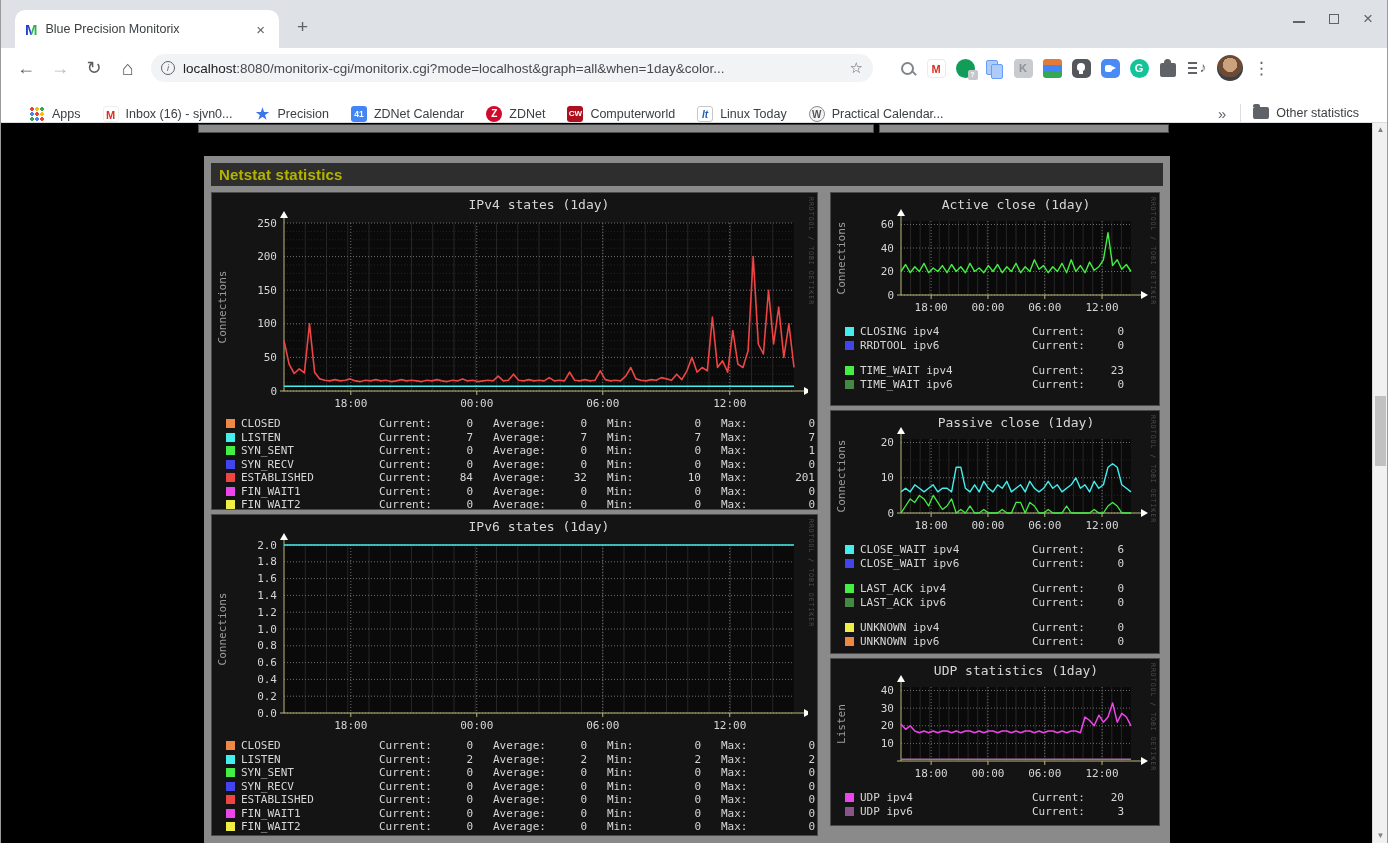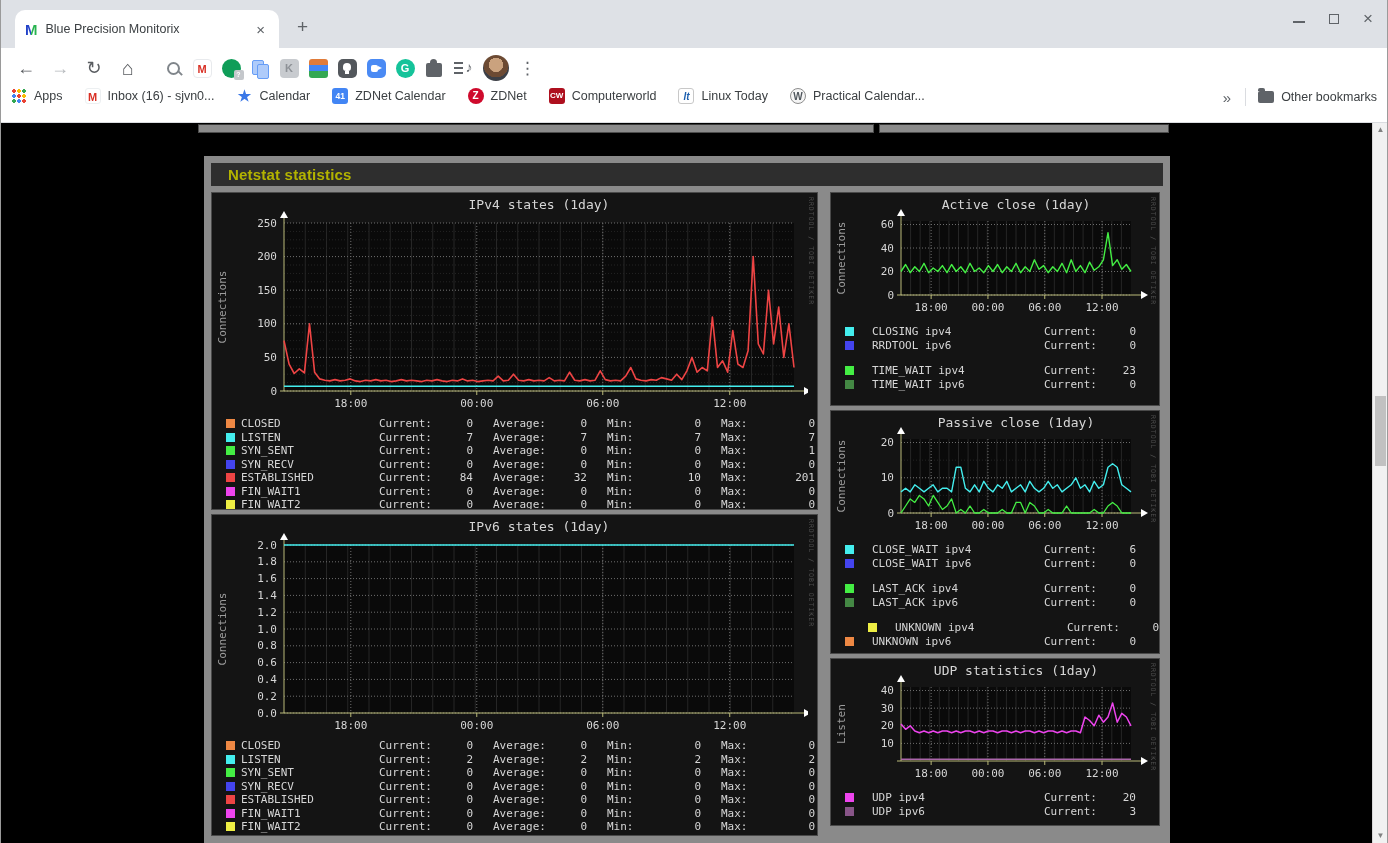--- a/index.html
+++ b/index.html
@@ -62,21 +62,21 @@
   .xi-gram{ background:#15c39a; border-radius:50%; color:#fff; }
   .xi-puzzle{ background:#5f6368; border-radius:2px; position:relative; margin-top:3px; width:16px; height:14px;}
   .xi-puzzle::before{content:""; position:absolute; left:4px; top:-4px; width:7px; height:7px; background:#5f6368; border-radius:50%;}
   .xi-playlist{ border-radius:0; color:#5f6368; font-size:14px; line-height:17px;
                 background:linear-gradient(#5f6368 0 2px,transparent 2px 5px,#5f6368 5px 7px,transparent 7px 10px,#5f6368 10px 12px,transparent 12px) left/9px 12px no-repeat; text-align:right;}
   .avatar { width:26px; height:26px; border-radius:50%; margin-left:8px;
             background:radial-gradient(circle at 50% 38%, #caa27e 0 34%, #6c4a33 35% 60%, #3c3f46 61%); }
   .menu3 { color:#5f6368; font-size:17px; margin:0 4px 0 10px; }
   .menu3::before{content:"⋮";}
 
-  .bookmarks { height:35px; background:#fff; display:flex; align-items:flex-start; padding:0 10px;
+  .bookmarks { height:35px; background:#fff; display:flex; align-items:flex-end; padding:0 28px;
                border-bottom:1px solid #dadce0; }
   .bmi { display:flex; align-items:center; margin-right:22px; cursor:pointer; }
   .bml { font-size:12.5px; color:#3c4043; white-space:nowrap; }
   .ic { width:16px; height:16px; border-radius:3px; margin-right:7px; flex:none;
         font:700 9px/16px "Liberation Sans",sans-serif; text-align:center; }
   .ic-apps{ border-radius:0; background:
       radial-gradient(circle 1.8px at 3px 3px,#ea4335 95%,transparent),radial-gradient(circle 1.8px at 8px 3px,#fbbc04 95%,transparent),radial-gradient(circle 1.8px at 13px 3px,#34a853 95%,transparent),
       radial-gradient(circle 1.8px at 3px 8px,#4285f4 95%,transparent),radial-gradient(circle 1.8px at 8px 8px,#ea4335 95%,transparent),radial-gradient(circle 1.8px at 13px 8px,#fbbc04 95%,transparent),
       radial-gradient(circle 1.8px at 3px 13px,#34a853 95%,transparent),radial-gradient(circle 1.8px at 8px 13px,#4285f4 95%,transparent),radial-gradient(circle 1.8px at 13px 13px,#ea4335 95%,transparent);}
   .ic-gmail{ background:#fff; border:1px solid #eceff1; color:#d93025; font-size:11px; }
@@ -93,33 +93,33 @@
   .folder { width:16px; height:12px; background:#5f6368; border-radius:2px; position:relative; margin-right:7px; }
   .folder::before{content:""; position:absolute; top:-3px; left:0; width:7px; height:3px; background:#5f6368; border-radius:2px 2px 0 0;}
 
   
   .page { position:relative; height:720px; background:#000; overflow:hidden; }
   .strip { position:absolute; top:1px; height:9px; background:#8b8b8b; border:1px solid #4d4d4d; border-top-color:#3a3a3a; }
   .strip.s1 { left:197px; width:676px; } .strip.s2 { left:878px; width:290px; }
 
   .section { position:absolute; left:203px; top:33px; width:966px; height:700px; background:#8a8a8a; padding:7px; }
   .sec-title { height:23px; background:#2e2e2e; color:#b3b300; font:700 15px/23px "Liberation Sans",sans-serif;
-               padding-left:17px; margin-bottom:6px; letter-spacing:0.2px; }
+               padding-left:8px; margin-bottom:6px; letter-spacing:0.2px; }
   .cols { display:flex; gap:12px; }
   .col { display:flex; flex-direction:column; gap:4px; }
   .panel { position:relative; background:#141414; border:1px solid #4a4a4a; overflow:hidden; }
   .pL { width:607px; } .pR { width:330px; }
   .wm { position:absolute; top:4px; right:2px; writing-mode:vertical-rl; font:6.5px "DejaVu Sans Mono",monospace;
         color:#4f4f4f; letter-spacing:1px; }
   svg.chart { display:block; }
   .legend { padding:2px 0 4px 14px; font:11px/13.5px "DejaVu Sans Mono",monospace; color:#d6d6d6; }
   .lr { display:flex; align-items:center; height:13.5px; }
   .sw { width:9px; height:9px; margin-right:6px; flex:none; }
   .nm { width:118px; white-space:nowrap; }
-  .pR .nm { width:128px;margin-left:12px; }
+  .pR .nm { width:128px; }
   .sg { display:flex; margin-left:20px; }
   .sg .sl { width:62px; }
   .sg .sv { width:32px; text-align:right; }
   .pR .sg { margin-left:44px; }
   .pR .sg .sl { width:66px; }
   .pR .sg .sv { width:26px; text-align:right; }
 
   
   .sbar { position:absolute; right:0; top:0; width:15px; height:720px; background:#f1f1f1; border-left:1px solid #d8d8d8; }
   .sarr { position:absolute; left:0; width:15px; height:14px; color:#808080; font-size:8px; text-align:center; line-height:14px; }
@@ -143,20 +143,25 @@
       <span class="wc-max"></span>
       <span class="wc-close">×</span>
     </div>
   </div>
 
   <div class="toolbar">
     <span class="navbtn i-back"></span>
     <span class="navbtn dis i-fwd"></span>
     <span class="navbtn i-reload"></span>
     <span class="navbtn i-home"></span>
+    <div class="omnibox">
+      <span class="i-info"></span>
+      <span class="url"><span class="host">localhost</span><span class="rest">:8080/monitorix-cgi/monitorix.cgi?mode=localhost&amp;graph=all&amp;when=1day&amp;color...</span></span>
+      <span class="i-star"></span>
+    </div>
     <div class="extrow">
         <span class="ext">
           <span class="xi xi-search"></span>
         </span>
         <span class="ext">
           <span class="xi xi-gmailx">M</span>
         </span>
         <span class="ext">
           <span class="xi xi-hangouts"></span>
         </span>
@@ -194,21 +199,21 @@
         <div class="bmi">
           <span class="ic ic-apps"></span>
           <span class="bml">Apps</span>
         </div>
         <div class="bmi">
           <span class="ic ic-gmail">M</span>
           <span class="bml">Inbox (16) - sjvn0...</span>
         </div>
         <div class="bmi">
           <span class="ic ic-star"></span>
-          <span class="bml">Calendar</span>
+          <span class="bml">Precision</span>
         </div>
         <div class="bmi">
           <span class="ic ic-cal">41</span>
           <span class="bml">ZDNet Calendar</span>
         </div>
         <div class="bmi">
           <span class="ic ic-zdnet">Z</span>
           <span class="bml">ZDNet</span>
         </div>
         <div class="bmi">
@@ -221,21 +226,21 @@
         </div>
         <div class="bmi">
           <span class="ic ic-wp">W</span>
           <span class="bml">Practical Calendar...</span>
         </div>
       </div>
     <div class="bm-right">
       <span class="chev">»</span>
       <span class="vdiv"></span>
       <span class="folder"></span>
-      <span class="bml">Other bookmarks</span>
+      <span class="bml">Other statistics</span>
     </div>
   </div>
 
   <div class="page">
     <div class="strip s1"></div>
     <div class="strip s2"></div>
 
     <div class="section">
       <div class="sec-title">Netstat statistics</div>
       <div class="cols">
@@ -849,21 +854,21 @@
                   </span>
                 </div>
                 <div class="lr">
                   <span class="sw" style="background: rgb(68, 136, 68);"></span>
                   <span class="nm">LAST_ACK ipv6</span>
                   <span class="sg">
                     <span class="sl">Current:</span>
                     <span class="sv">0</span>
                   </span>
                 </div>
-                <div class="lr" style="margin-top: 12px; justify-content: flex-end;">
+                <div class="lr" style="margin-top: 12px;">
                   <span class="sw" style="background: rgb(238, 238, 68);"></span>
                   <span class="nm">UNKNOWN ipv4</span>
                   <span class="sg">
                     <span class="sl">Current:</span>
                     <span class="sv">0</span>
                   </span>
                 </div>
                 <div class="lr">
                   <span class="sw" style="background: rgb(238, 136, 68);"></span>
                   <span class="nm">UNKNOWN ipv6</span>

